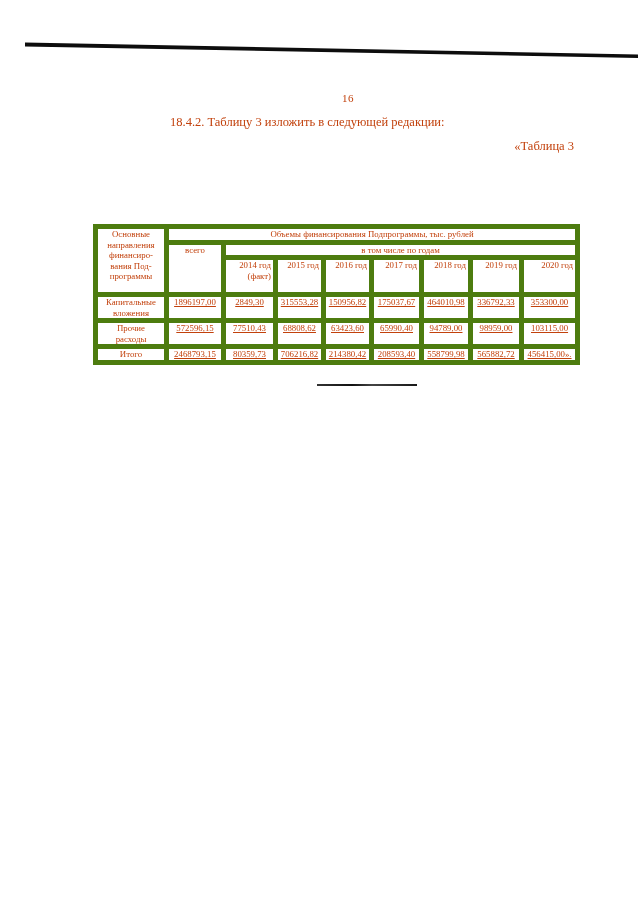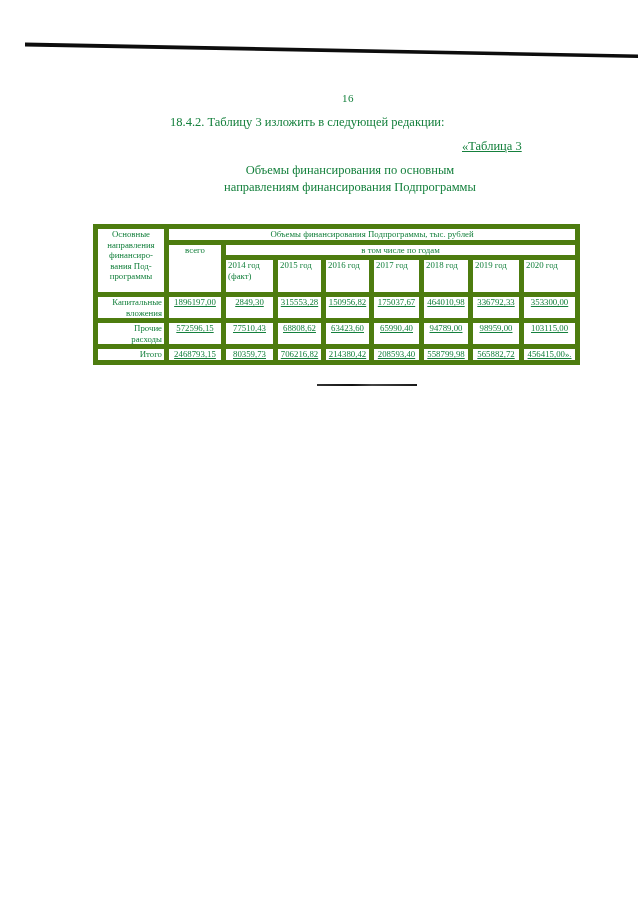--- a/index.html
+++ b/index.html
@@ -2,44 +2,43 @@
 <html><head>
 <meta charset="utf-8">
 <style>
   html, body { margin: 0; padding: 0; background: #ffffff; }
   .page {
     position: relative;
     width: 640px;
     height: 905px;
     background: #ffffff;
     font-family: "Liberation Serif", serif;
-    color: #15803d;
+    color: #c2410c;
     overflow: hidden;
   }
   .scan-line-svg { position: absolute; left: 0; top: 0; }
   .page-number {
     position: absolute;
     top: 92px; left: 300px; width: 96px;
     text-align: center;
     font-size: 11px;
     letter-spacing: 0.5px;
   }
   .paragraph {
     position: absolute;
     top: 115px; left: 130px;
     font-size: 12.5px;
     white-space: nowrap;
     margin-left: 40px;
   }
   .table-ref {
     position: absolute;
-    top: 139px; left: 462px; width: 150px;
-    text-align: left;
+    top: 139px; left: 424px; width: 150px;
+    text-align: right;
     font-size: 12.5px;
-    text-decoration: underline;
   }
   .doc-title {
     position: absolute;
     top: 162px; left: 60px; width: 580px;
     text-align: center;
     font-size: 12.5px;
     line-height: 16.5px;
   }
   table.fin-table {
     position: absolute;
@@ -51,22 +50,22 @@
     line-height: 10.5px;
   }
   table.fin-table td {
     border: 5px solid #4d7c0f;
     padding: 0 2px;
     vertical-align: top;
     overflow: hidden;
   }
   td.hdr { text-align: center; }
   td.corner { text-align: center; white-space: pre-line; }
-  td.yearhdr { text-align: left; white-space: pre-line; padding-top: 2px; }
-  td.rowlabel { text-align: right; }
+  td.yearhdr { text-align: right; white-space: pre-line; padding-top: 2px; }
+  td.rowlabel { text-align: center; }
   td.num { text-align: center; white-space: nowrap; text-decoration: underline; }
   .closing-rule {
     position: absolute;
     top: 384px; left: 317px;
     width: 100px; height: 2px;
     background: linear-gradient(to right, #333 0%, #111 35%, #444 55%, #181818 100%);
   }
 </style>
 </head>
 <body>
@@ -76,24 +75,20 @@
   <svg class="scan-line-svg" width="640" height="70" aria-hidden="true">
     <polygon points="25,42.5 638,54.5 638,58 25,46.5" fill="#0d0d0d"></polygon>
   </svg>
 
   <div class="page-number">16</div>
 
   <div class="paragraph">18.4.2. Таблицу 3 изложить в следующей редакции:</div>
 
   <div class="table-ref">«Таблица 3</div>
 
-  <div class="doc-title">
-    <div>Объемы финансирования по основным</div>
-    <div>направлениям финансирования Подпрограммы</div>
-  </div>
 
   <table class="fin-table">
     <colgroup>
       <col style="width:71px">
         <col style="width:57px">
         <col style="width:52px">
       <col style="width:48px">
         <col style="width:48px">
         <col style="width:50px">
       <col style="width:49px">

